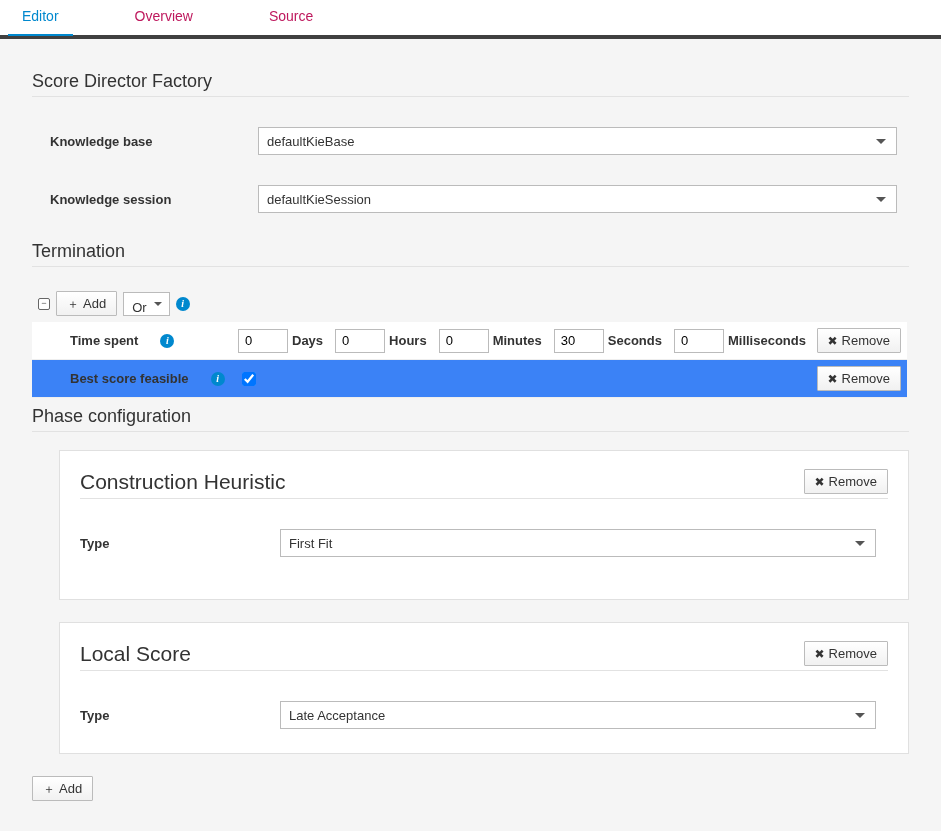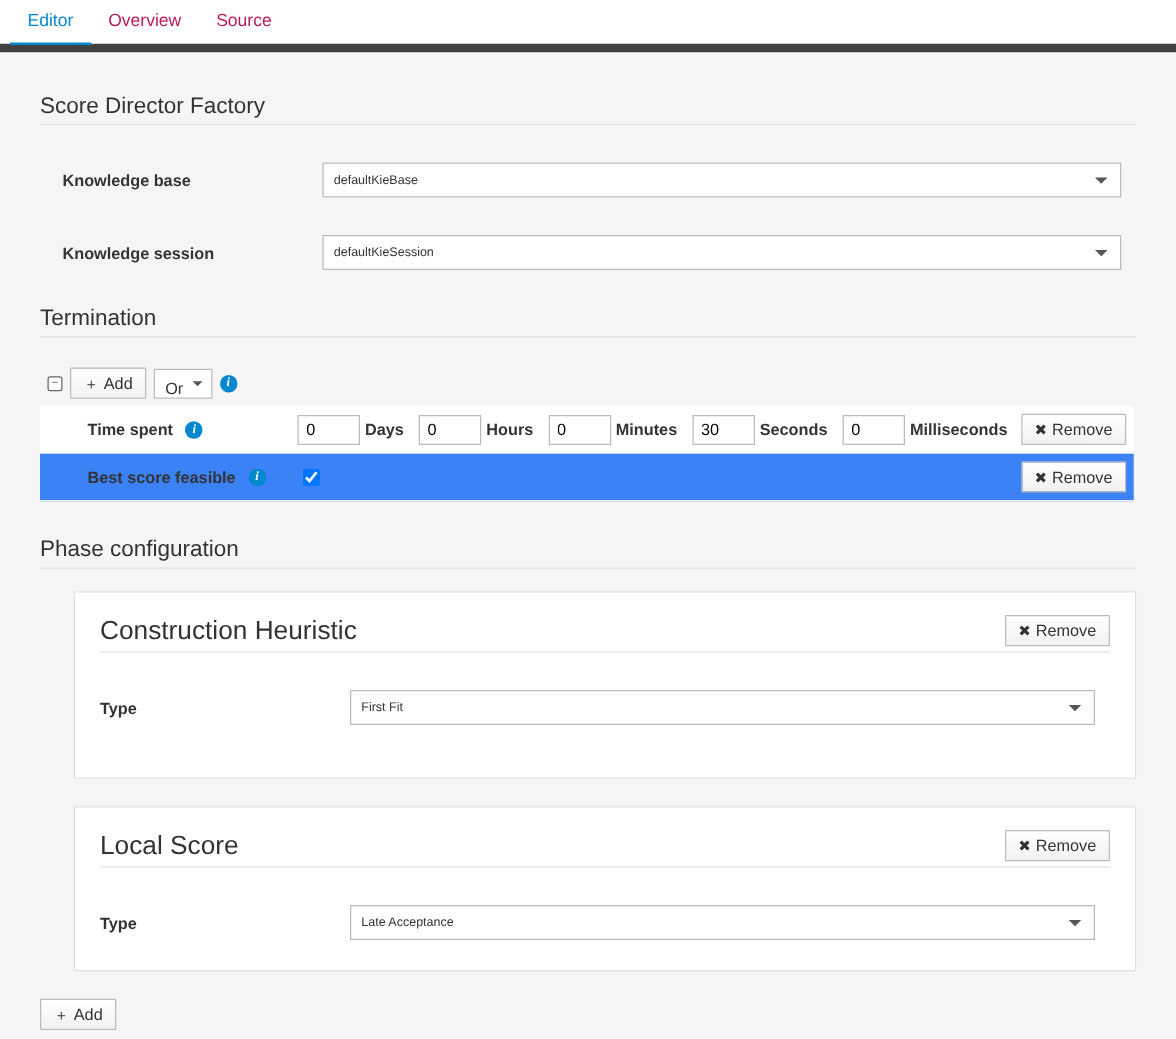--- a/index.html
+++ b/index.html
@@ -5,23 +5,24 @@
   * { box-sizing: border-box; }
   body {
     margin: 0;
     font-family: "Helvetica Neue", Helvetica, Arial, sans-serif;
     font-size: 14px;
     color: #333;
     background: #fff;
   }
   .tabs {
     display: flex;
-    border-bottom: 7px solid #404040;
+    border-bottom: 4px solid #404040;
     padding: 0 8px;
     background: #fff;
+    gap: 48px;
   }
   .tab {
     padding: 8px 14px 10px;
     cursor: pointer;
     color: #be185d;
     border-bottom: 2px solid transparent;
     margin-bottom: -1px;
   }
   .tab.active {
     color: #0088ce;
@@ -59,21 +60,21 @@
   .form-control-wrap { flex: 1; }
   .select {
     width: 100%;
     height: 28px;
     border: 1px solid #bbb;
     background: #fff;
     display: flex;
     align-items: center;
     padding: 0 8px;
     position: relative;
-    font-size: 10px;
+    font-size: 13px;
     cursor: pointer;
   }
   .select::after {
     content: "";
     position: absolute;
     right: 10px;
     top: 50%;
     margin-top: -2px;
     border-left: 5px solid transparent;
     border-right: 5px solid transparent;
@@ -158,21 +159,21 @@
     padding: 6px 6px 6px 38px;
   }
   .term-row:first-of-type { background: #fafafa; }
   .term-row.alt { background: #3b82f6; }
   .term-label {
     width: 168px;
     font-weight: 600;
     font-size: 13px;
     display: flex;
     align-items: center;
-    gap: 10px;
+    gap: 22px;
   }
   .time-group {
     display: flex;
     align-items: center;
     gap: 4px;
     flex: 1;
     flex-wrap: wrap;
   }
   .num-input {
     width: 50px;
@@ -287,21 +288,21 @@
       <div class="remove-cell">
         <button class="btn">
           <span class="icon">✖</span>
           <span>Remove</span>
         </button>
       </div>
     </div>
   </div>
 
   
-  <div class="section-title" style="margin-top:28px">Phase configuration</div>
+  <div class="section-title" style="margin-top:8px">Phase configuration</div>
   <hr class="section-hr">
 
   <div class="phase-panel">
     <div class="phase-header">
       <div class="section-title inner">Construction Heuristic</div>
       <button class="btn">
         <span class="icon">✖</span>
         <span>Remove</span>
       </button>
     </div>

